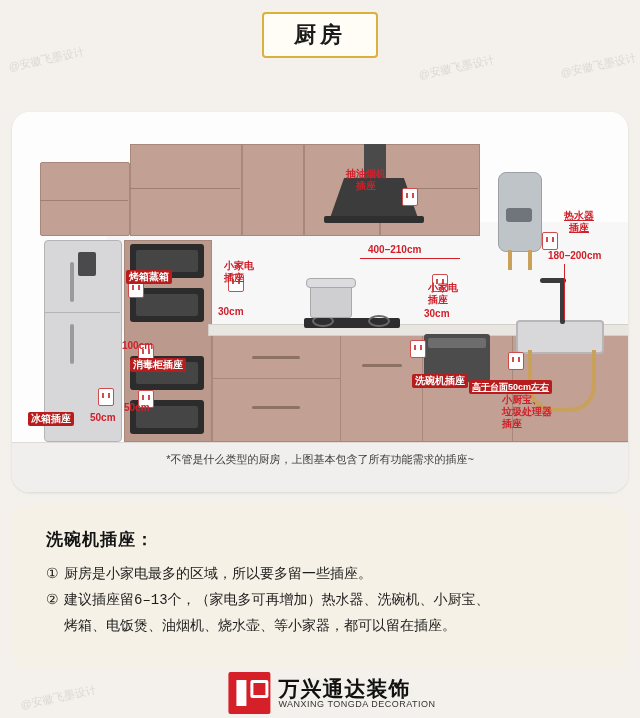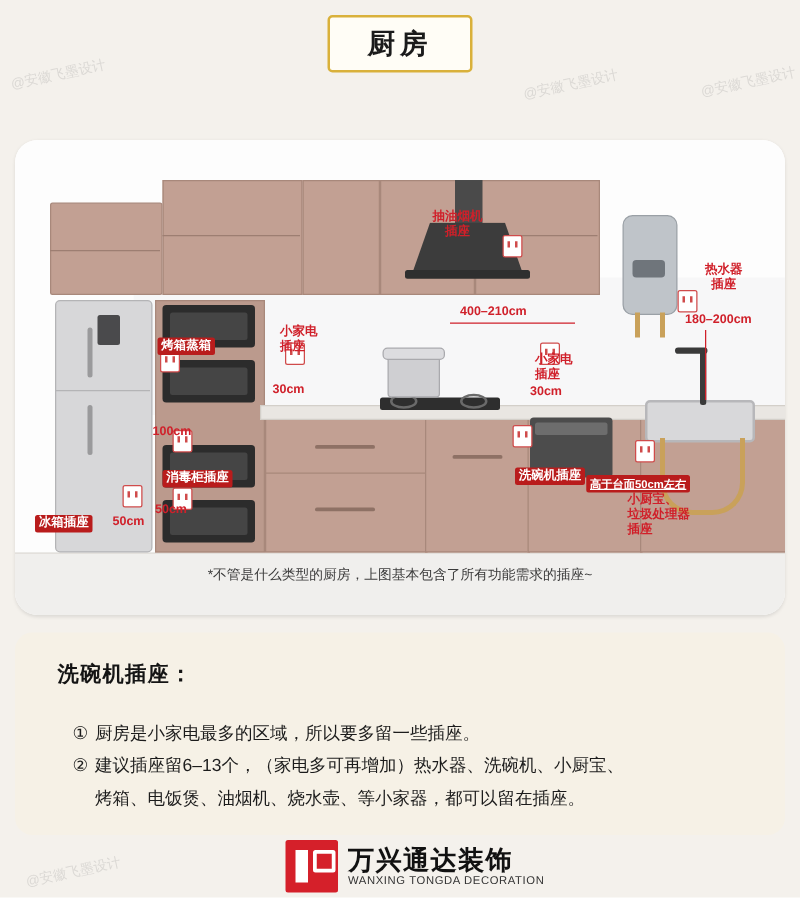--- a/index.html
+++ b/index.html
@@ -130,21 +130,21 @@
   }
 
   
   .summary{
     position:absolute;left:12px;top:506px;width:616px;height:162px;
     background:#f6f1e6;border-radius:14px;
   }
   .summary h3{
     margin:0;padding:22px 0 0 34px;font-size:17px;letter-spacing:1px;color:#141414;
   }
-  .summary ol{margin:12px;padding:10px 0 0 34px;list-style:none;}
+  .summary ol{margin:0;padding:10px 0 0 34px;list-style:none;font-family:Liberation Mono, monospace;}
   .summary li{font-size:14px;color:#1c1c1c;line-height:26px;}
   .summary li .num{display:inline-block;width:18px;}
 
   
   .footer{
     position:absolute;left:12px;bottom:0;width:640px;height:50px;
   }
   .logo-wrap{position:absolute;left:50%;bottom:4px;transform:translateX(-50%);display:flex;align-items:center;gap:8px;}
   .logo-mark{width:42px;height:42px;background:#d5202a;position:relative;border-radius:2px;}
   .logo-mark:before{content:"";position:absolute;left:8px;top:8px;width:10px;height:26px;background:#fff;}
@@ -247,32 +247,32 @@
       <div class="outlet" style="left:116px;top:168px;"></div>
       <div class="outlet" style="left:126px;top:232px;"></div>
       <div class="outlet" style="left:126px;top:278px;"></div>
       <div class="outlet" style="left:86px;top:276px;"></div>
       <div class="outlet" style="left:398px;top:228px;"></div>
       <div class="outlet" style="left:496px;top:240px;"></div>
 
       <div class="lbl" style="left:334px;top:56px;text-align:center;white-space:pre;">抽油烟机
 插座</div>
 
-      <div class="lbl" style="left:552px;top:98px;text-align:center;white-space:pre;">热水器
+      <div class="lbl" style="left:552px;top:98px;text-align:center;white-space:pre;text-decoration:underline;">热水器
 插座</div>
 
       <div class="lbl" style="left:212px;top:148px;white-space:pre;">小家电
 插座</div>
 
       <div class="lbl" style="left:416px;top:170px;white-space:pre;">小家电
 插座</div>
 
       <div class="lbl boxed" style="left:114px;top:158px;">烤箱蒸箱</div>
 
-      <div class="lbl boxed" style="left:118px;top:264px;">消毒柜插座</div>
+      <div class="lbl boxed" style="left:118px;top:246px;">消毒柜插座</div>
 
       <div class="lbl boxed" style="left:16px;top:300px;">冰箱插座</div>
 
       <div class="lbl boxed" style="left:400px;top:262px;">洗碗机插座</div>
 
       <div class="lbl" style="left:490px;top:282px;white-space:pre;">小厨宝、
 垃圾处理器
 插座</div>
 
       <div class="lbl boxed" style="left:457px;top:268px;font-size:9px;text-decoration:underline;">高于台面50cm左右</div>

